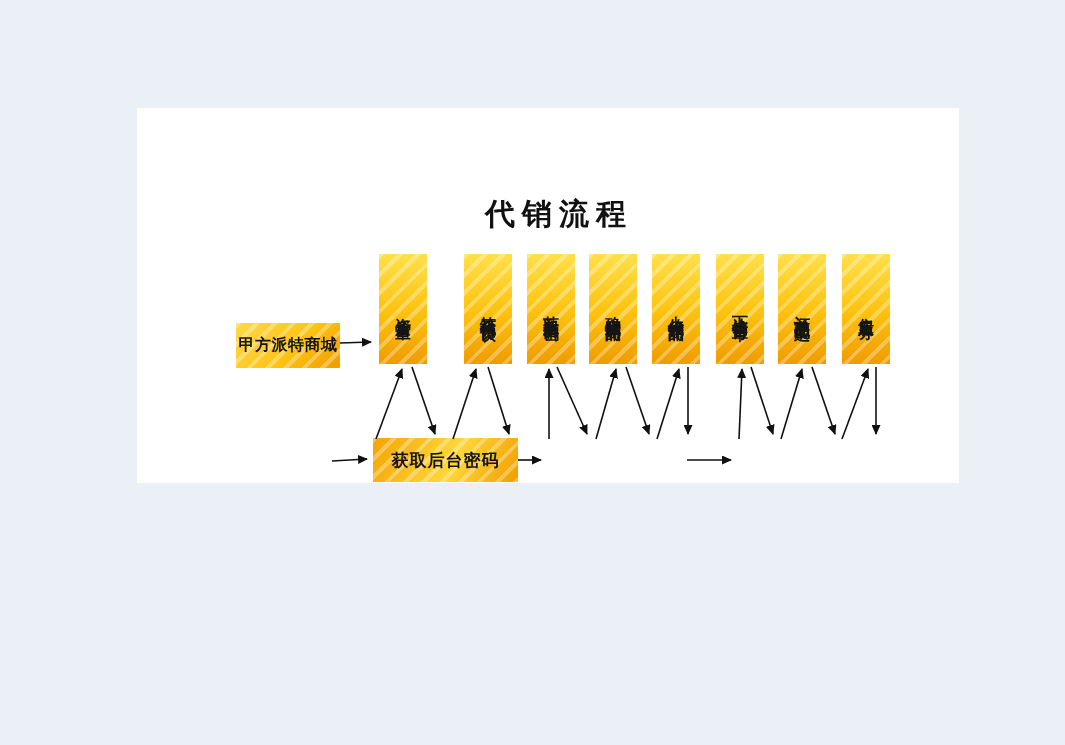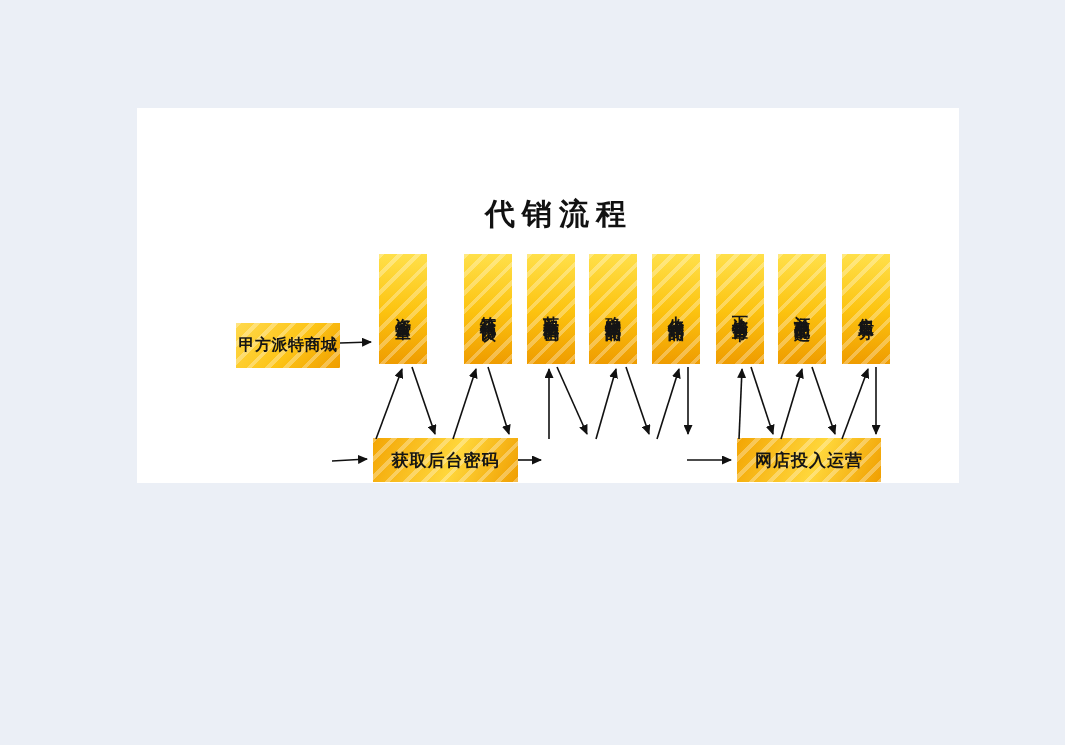--- a/index.html
+++ b/index.html
@@ -69,21 +69,20 @@
   <div class="node vbox" style="left:390px">获取后台密码</div>
   <div class="node vbox" style="left:452px">确定代销商品</div>
   <div class="node vbox" style="left:515px">上传代销商品</div>
   <div class="node vbox" style="left:579px">下达销售订单</div>
   <div class="node vbox" style="left:641px">订单商品配送</div>
   <div class="node vbox" style="left:705px">售后服务</div>
 
   <div class="node hbox actor" style="left:99px;top:215px;width:104px;height:45px">甲方派特商城</div>
 
   <div class="node hbox" style="left:236px;top:330px;width:145px;height:44px">获取后台密码</div>
-  <div class="node hbox" style="left:600px;top:330px;width:144px;height:44px">网店投入运营</div>
 
   <svg class="connectors" width="822" height="530">
     <defs>
       <marker id="ah" markerUnits="userSpaceOnUse" markerWidth="11" markerHeight="9" refX="9" refY="4.5" orient="auto">
         <path d="M0,0 L10,4.5 L0,9 z" fill="#111"></path>
       </marker>
     </defs>
 
     <line x1="203" y1="235" x2="234" y2="234" marker-end="url(#ah)"></line>
     <line x1="195" y1="353" x2="230" y2="351" marker-end="url(#ah)"></line>

